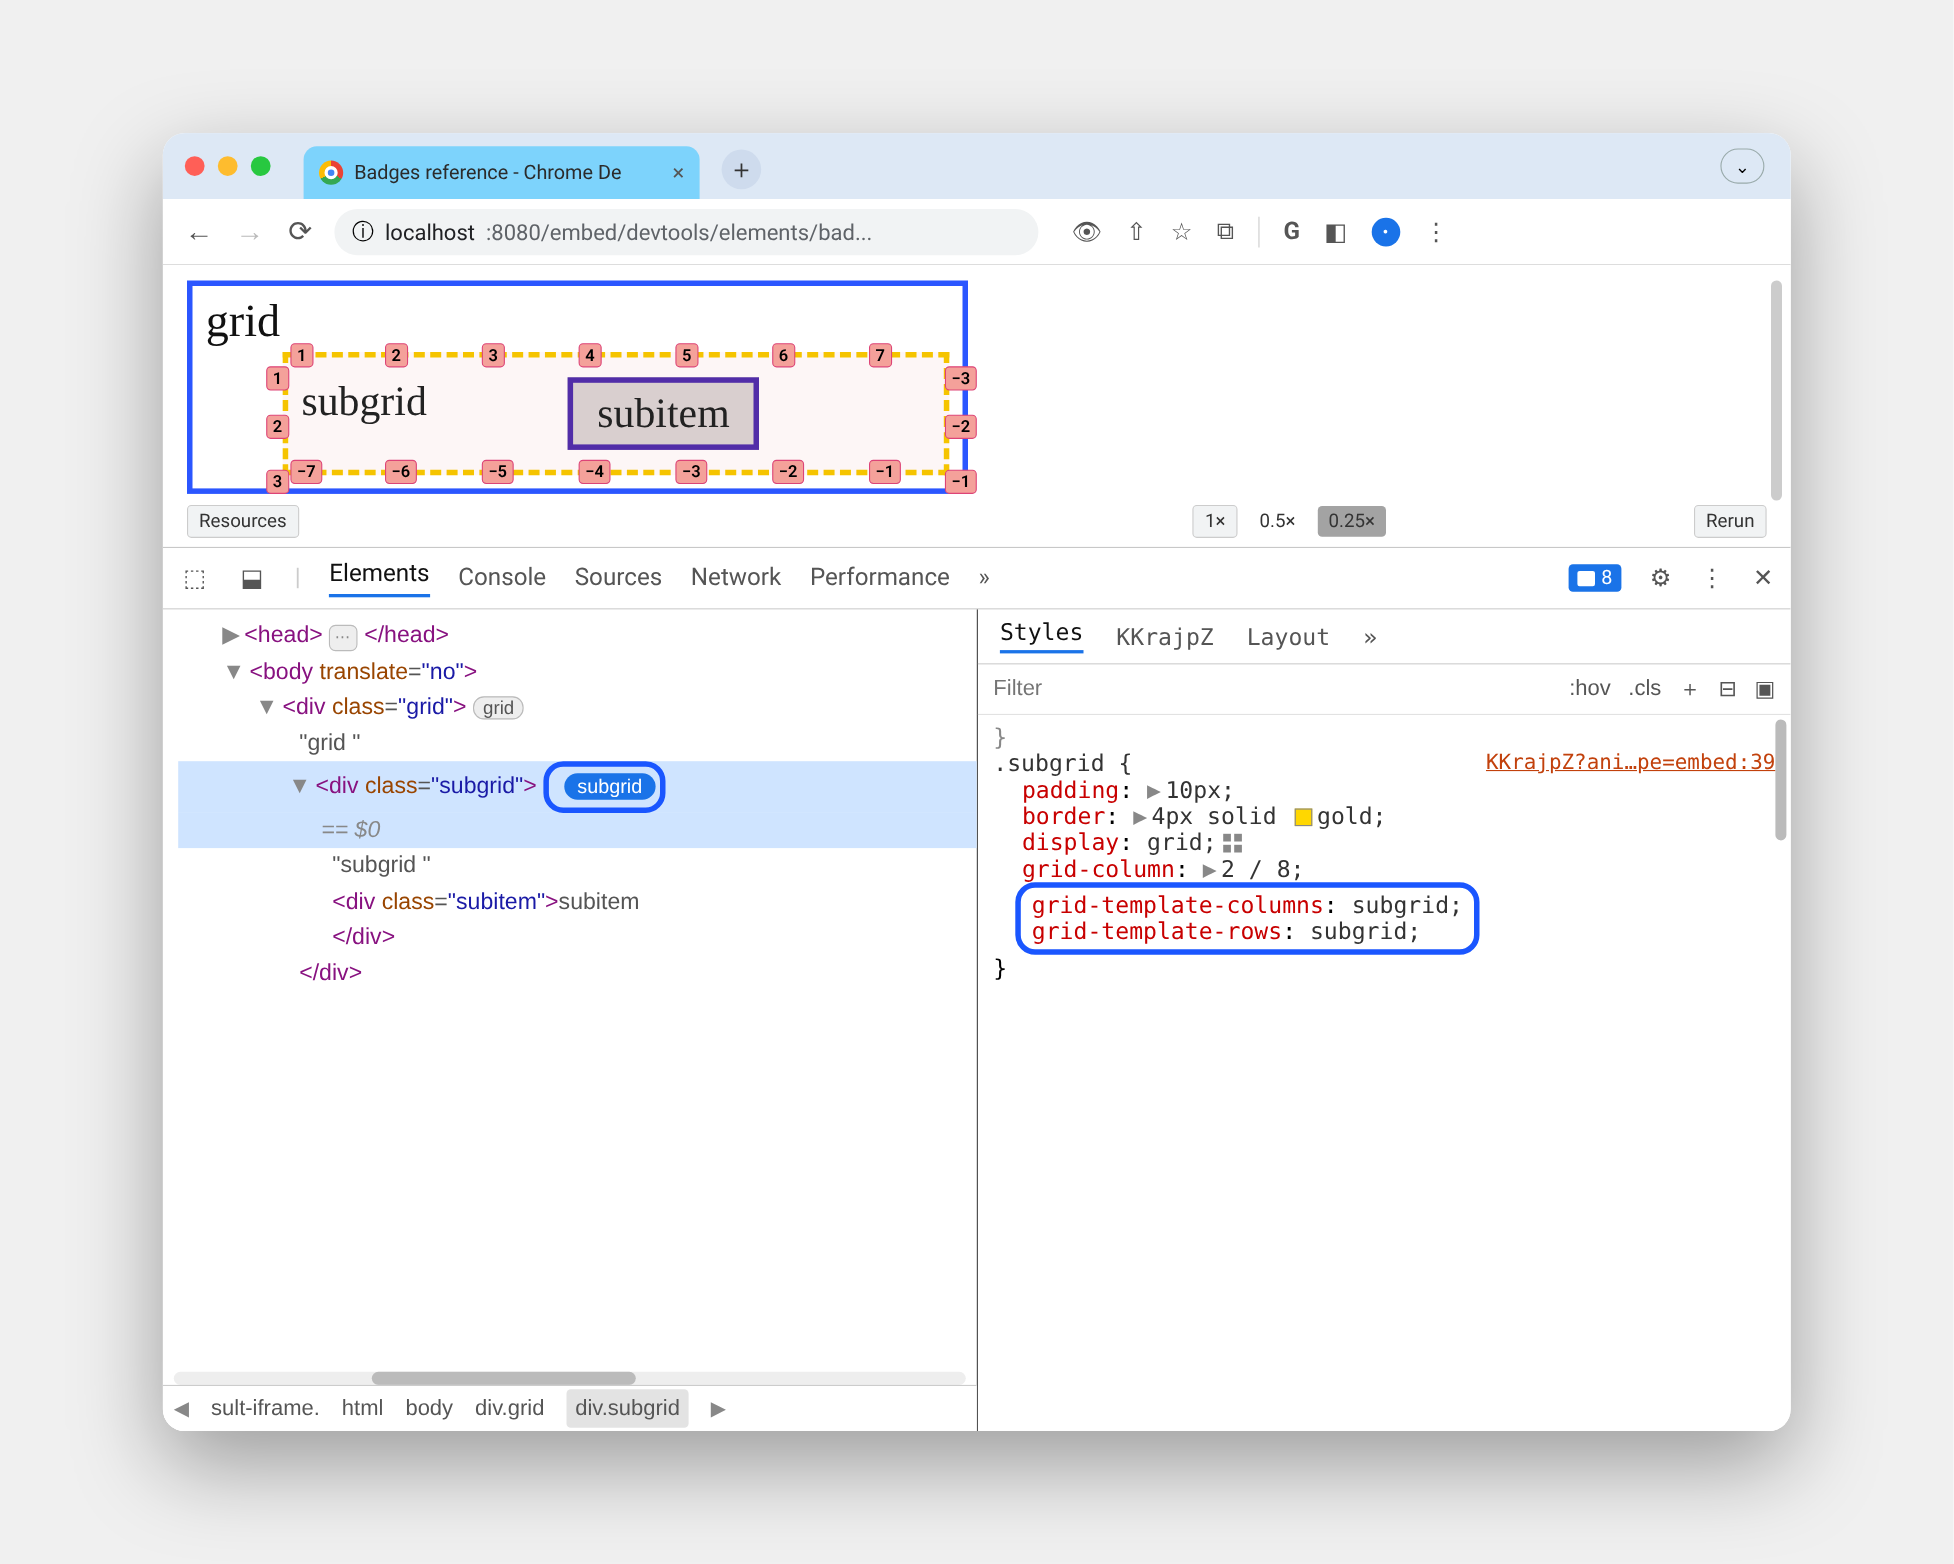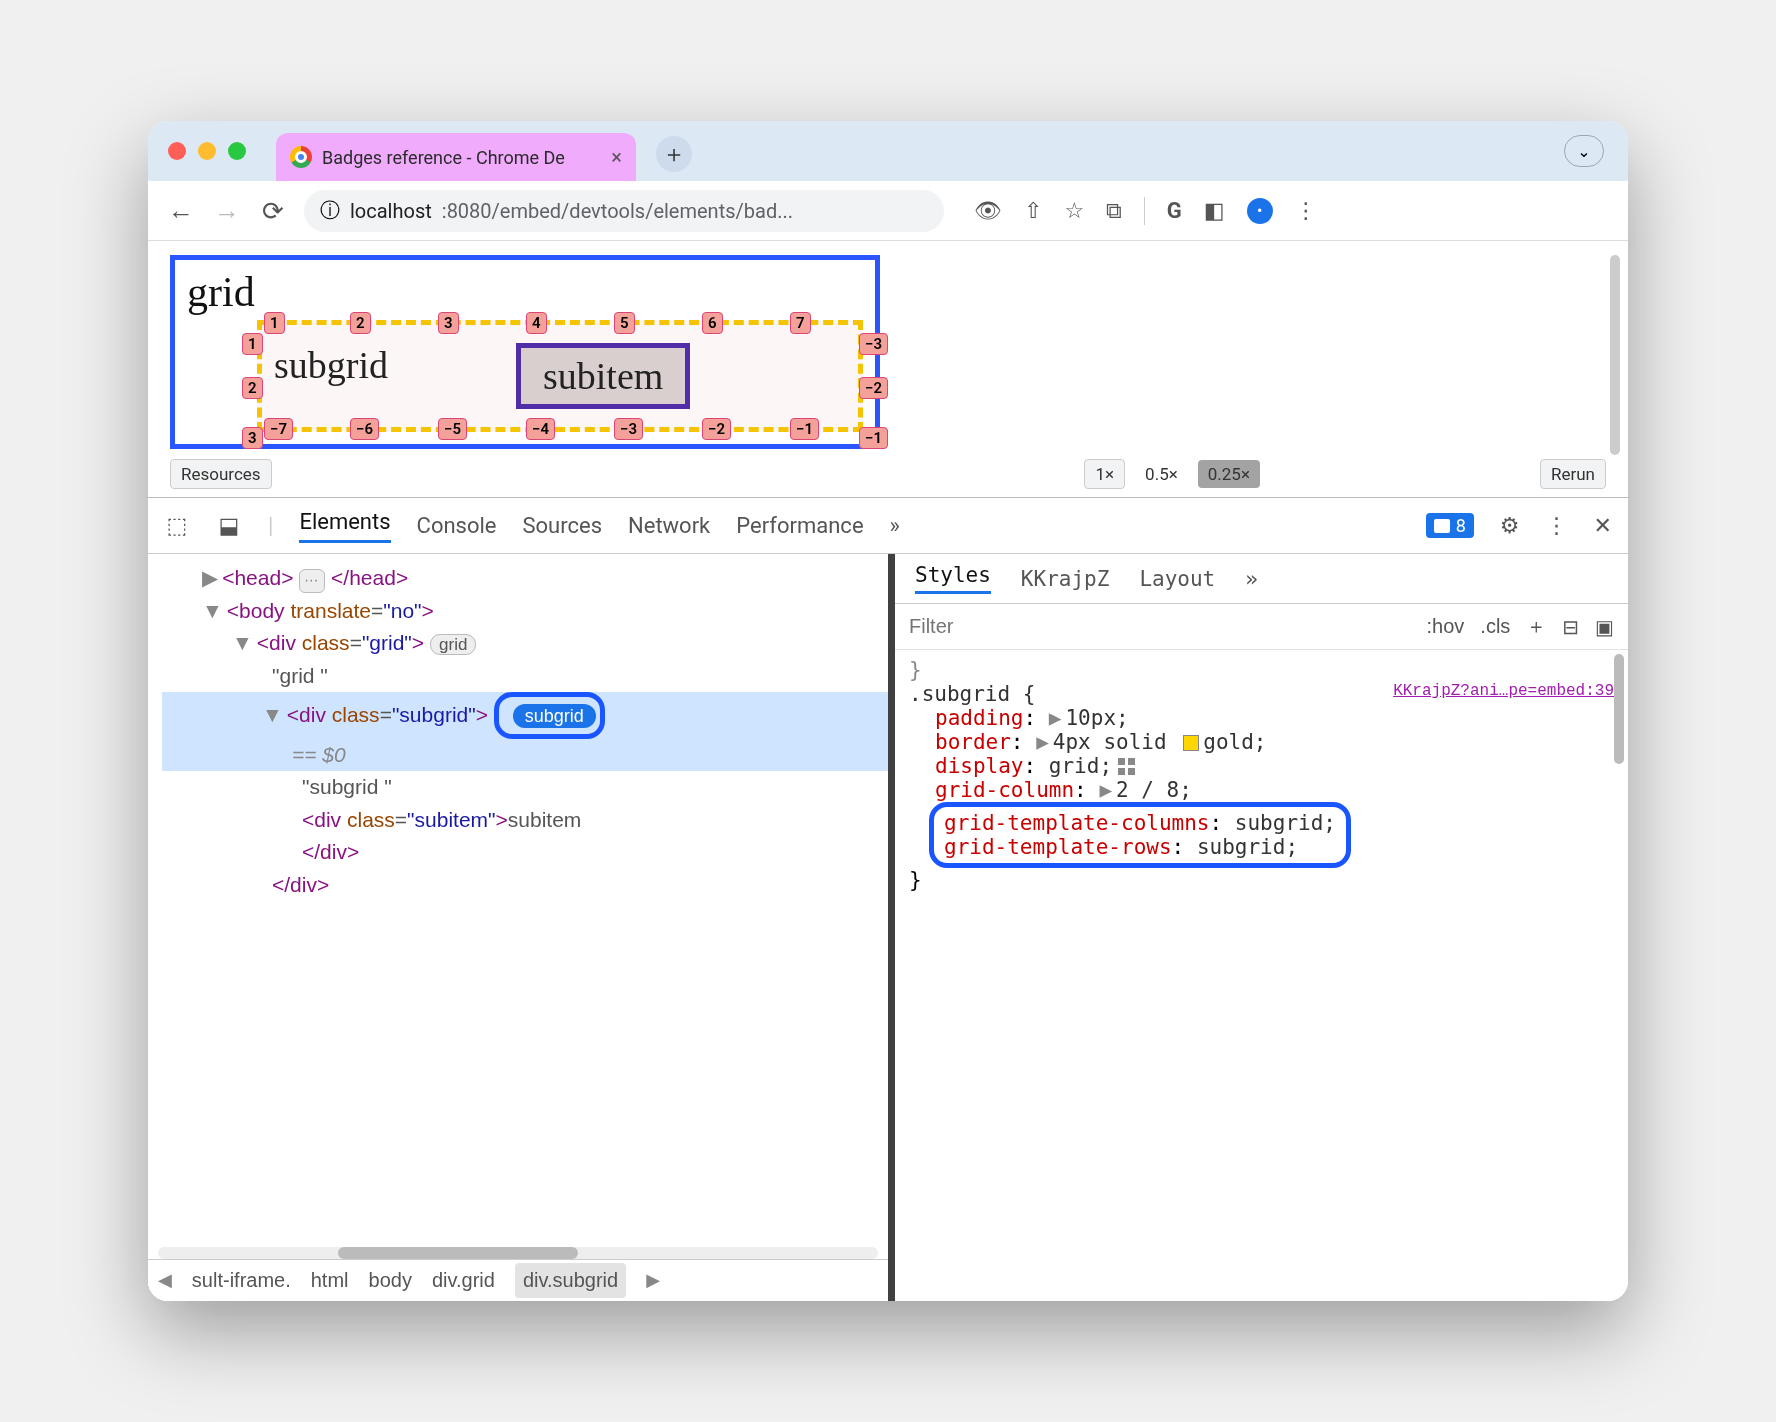--- a/index.html
+++ b/index.html
@@ -23,21 +23,21 @@
   display: flex; align-items: center;
   padding: 0 20px;
   gap: 10px;
 }
 .traffic { display: flex; gap: 12px; margin-right: 20px; }
 .tl { width: 18px; height: 18px; border-radius: 50%; }
 .tl.r { background: #ff5f57; }
 .tl.y { background: #febc2e; }
 .tl.g { background: #28c840; }
 .tab {
-  background: #f0abfc;
+  background: #7dd3fc;
   border-radius: 12px 12px 0 0;
   height: 48px;
   display: flex; align-items: center;
   padding: 0 14px;
   gap: 10px;
   margin-top: 12px;
   min-width: 360px;
 }
 .chrome-logo { width: 22px; height: 22px; border-radius: 50%;
   background: conic-gradient(#ea4335 0 120deg, #34a853 120deg 240deg, #fbbc05 240deg 360deg);
@@ -93,28 +93,28 @@
 .dom-panel .selected{background:#cfe4ff;}
 .dom-panel .sgpill{background:#1a73e8;color:#fff;border-radius:12px;padding:2px 12px;font-size:18px;margin-left:10px;}
 .dom-panel .sgwrap{display:inline-block;border:5px solid #1a56ff;border-radius:18px;padding:2px 4px;}
 .dom-panel .collpill{display:inline-block;background:#eee;border:1px solid #bbb;border-radius:6px;padding:0 4px;font-size:14px;color:#888;letter-spacing:2px;}
 .dollar0{color:#888;font-style:italic;}
 .crumbs{position:absolute;bottom:0;left:0;right:0;height:42px;border-top:1px solid #ccc;display:flex;align-items:center;padding:0 10px;gap:20px;font-size:20px;color:#555;background:#fff;}
 .crumbs .sel{background:#e3e3e3;padding:2px 8px;border-radius:4px;}
 .crumbs .arrow{color:#888;font-size:18px;}
 .horiz-sb{position:absolute;bottom:42px;left:10px;right:10px;height:12px;background:#eee;border-radius:6px;}
 .horiz-sb::after{content:"";position:absolute;left:180px;width:240px;top:0;bottom:0;background:#bbb;border-radius:6px;}
-.styles-panel{width:50%;border-left:7px solid #404040;display:flex;flex-direction:column;font-family:Menlo,monospace;font-size:21px;min-height:0;justify-content:space-between;}
+.styles-panel{width:50%;border-left:1px solid #404040;display:flex;flex-direction:column;font-family:Menlo,monospace;font-size:21px;min-height:0;justify-content:space-between;}
 .sp-tabs{height:50px;display:flex;align-items:center;padding:0 20px;gap:30px;border-bottom:1px solid #ccc;color:#555;font-size:21px;}
 .sp-tabs .active{color:#111;border-bottom:3px solid #1a73e8;padding-bottom:4px;}
 .sp-filter{height:46px;display:flex;align-items:center;border-bottom:1px solid #e2e2e2;padding:0 14px;gap:16px;color:#555;font-family:-apple-system,sans-serif;font-size:20px;}
 .sp-filter input{border:none;outline:none;flex:1;font-size:20px;background:transparent;}
 .sp-body{padding:8px 14px 14px 14px;position:relative;flex:1;overflow:hidden;}
 .sel-row{display:flex;justify-content:space-between;color:#333;}
-.srclink{color:#a21caf;text-decoration:underline;font-size:16px;font-family:Liberation Mono, monospace;}
+.srclink{color:#c2410c;text-decoration:underline;font-size:19px;}
 .prop{color:#c80000;}
 .pval{color:#333;}
 .decl{padding-left:26px;}
 .sqgrid{display:inline-block;width:18px;height:18px;background:
   linear-gradient(#888,#888) 0 0/7px 7px no-repeat,
   linear-gradient(#888,#888) 10px 0/7px 7px no-repeat,
   linear-gradient(#888,#888) 0 10px/7px 7px no-repeat,
   linear-gradient(#888,#888) 10px 10px/7px 7px no-repeat;
   vertical-align:middle;margin-left:6px;}
 .swatch{display:inline-block;width:16px;height:16px;border:1px solid #888;vertical-align:middle;margin:0 4px;}

